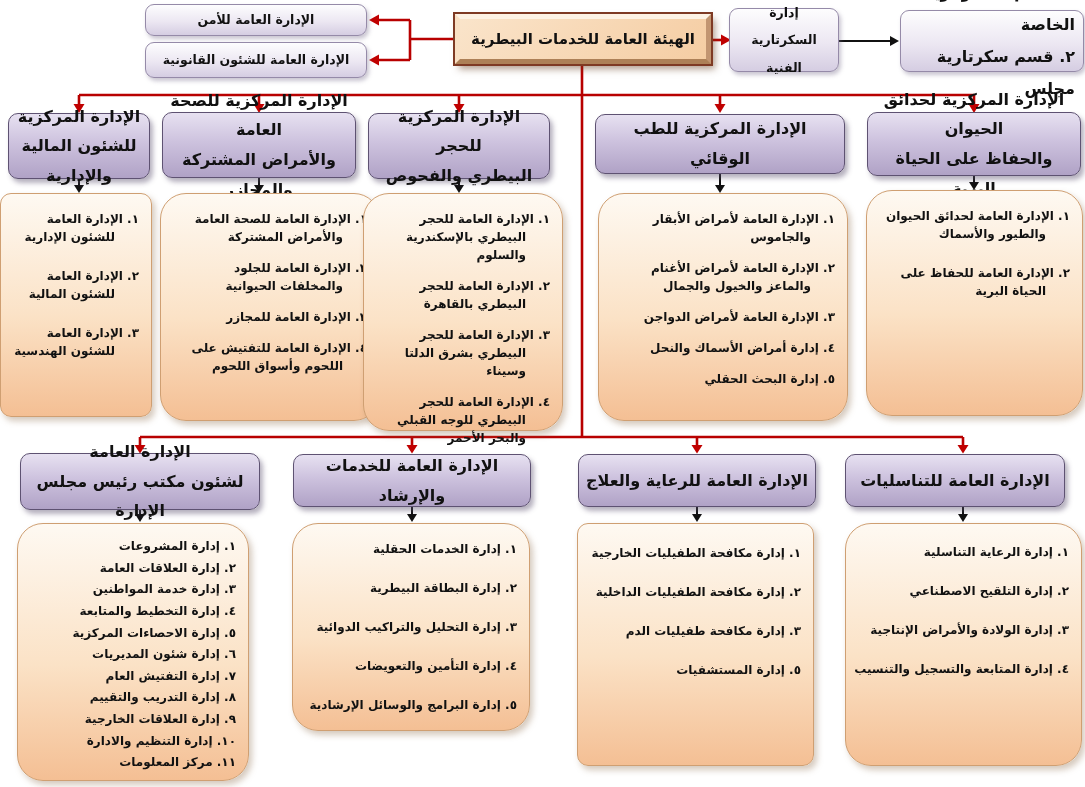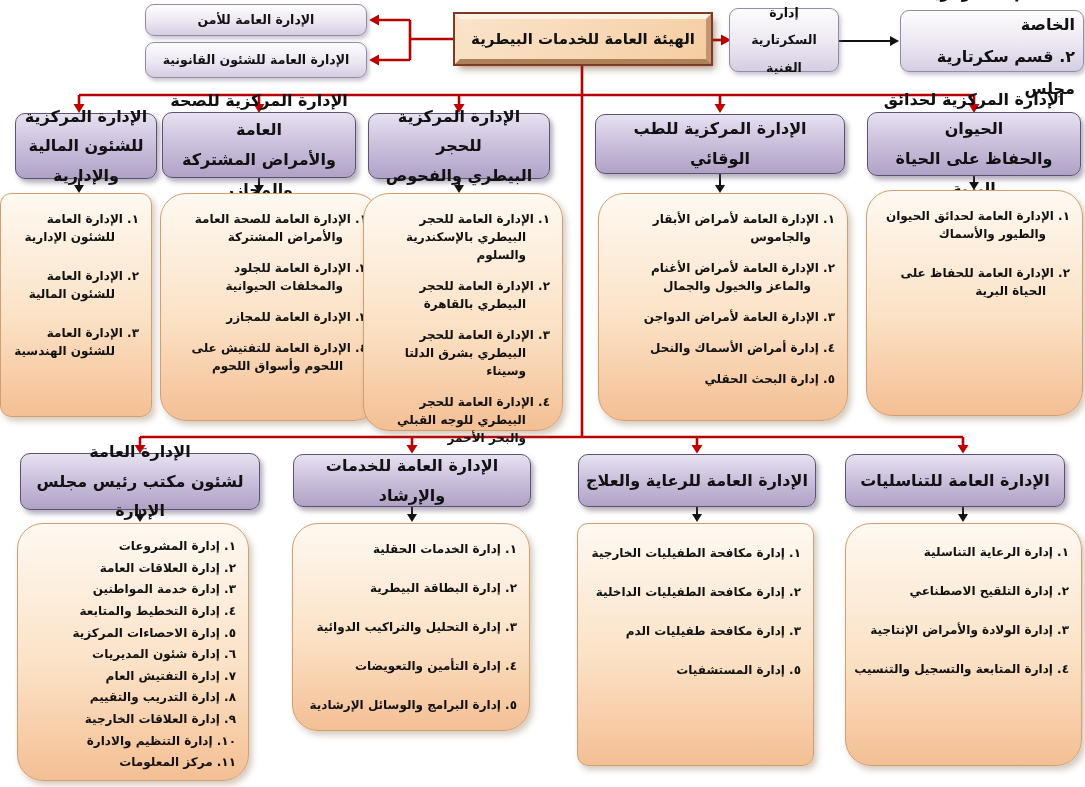--- a/index.html
+++ b/index.html
@@ -135,21 +135,21 @@
   </div>
 
   <div class="node lav" style="left:729px;top:8px;width:110px;height:64px;line-height:2.2;">
     <span>إدارة
 السكرتارية الفنية</span>
   </div>
   <div class="node lav" style="left:900px;top:10px;width:184px;height:62px;padding:4px 8px;">
     <ul style="list-style:none;margin:0;padding:0;text-align:right;direction:rtl;line-height:2;font-size:16px;"><li>١.  قسم السكرتارية الخاصة</li><li>٢.  قسم سكرتارية مجلس</li></ul>
   </div>
 
-  <div class="node hdr" style="left:15px;top:113px;width:142px;height:66px;">
+  <div class="node hdr" style="left:8px;top:113px;width:142px;height:66px;">
     <span>الإدارة المركزية
 للشئون المالية والإدارية</span>
   </div>
   <div class="node lst gap-lg" style="left:0px;top:193px;width:152px;height:224px;border-radius:11px;">
     <ul>
         <li>١.  الإدارة العامة للشئون الإدارية</li>
         <li>٢.  الإدارة العامة للشئون المالية</li>
         <li>٣.  الإدارة العامة للشئون الهندسية</li>
       </ul>
   </div>

